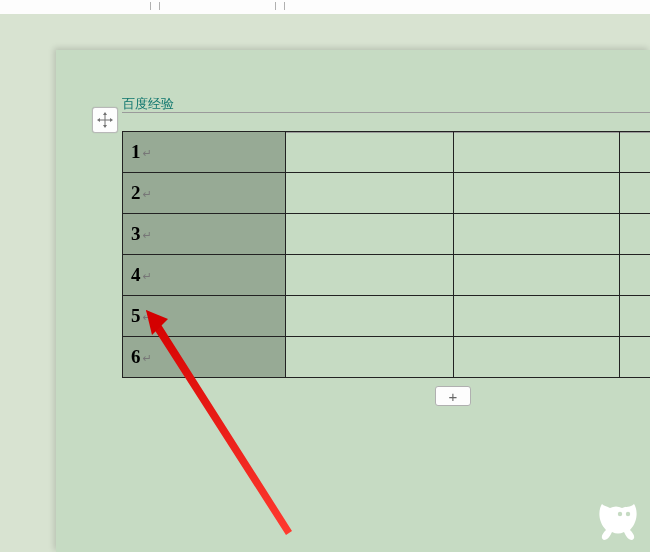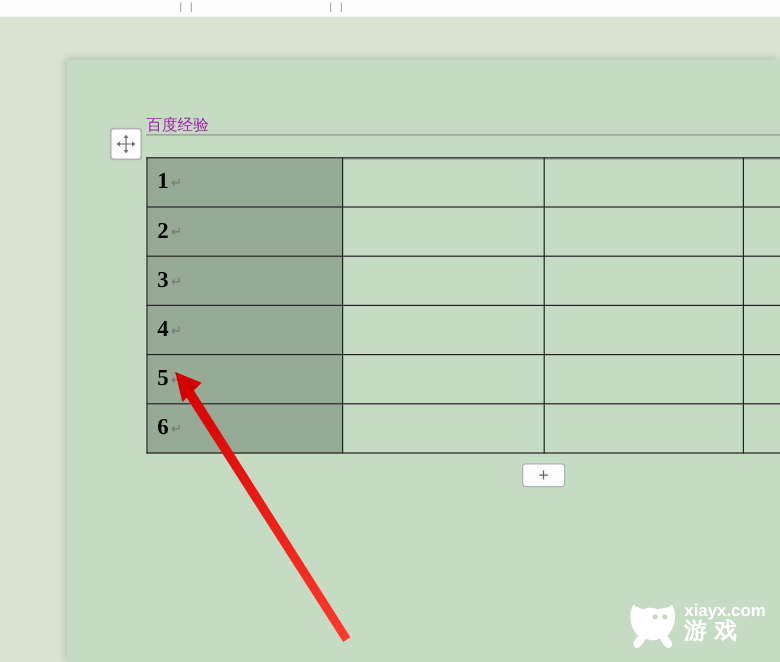--- a/index.html
+++ b/index.html
@@ -45,21 +45,21 @@
     height: 502px;
     background: #c6dbc3;
     box-shadow: -2px -2px 6px rgba(0,0,0,0.15);
   }
   .title-label {
     position: absolute;
     top: 95px;
     left: 122px;
     font-family: "Microsoft YaHei", Arial, sans-serif;
     font-size: 13px;
-    color: #a21caf;
+    color: #0f766e;
   }
   .title-underline {
     position: absolute;
     top: 112px;
     left: 122px;
     width: 528px;
     border-top: 1px solid #6a6a6a;
   }
   .title-box {
     position: absolute;
@@ -253,17 +253,13 @@
 </svg>
 
 <div class="watermark">
   <div class="watermark-logo">
     <svg width="46" height="46" viewBox="0 0 46 46">
       <path d="M10 8 C 6 14, 6 26, 14 34 C 10 38, 8 42, 12 44 C 16 44, 18 40, 20 36 C 24 38, 28 38, 32 36 C 34 40, 36 44, 40 44 C 44 42, 42 38, 38 34 C 46 26, 46 14, 42 8 C 38 12, 34 10, 30 12 C 26 10, 22 10, 18 12 C 14 10, 12 10, 10 8 Z" fill="#fff"></path>
       <circle cx="28" cy="18" r="2.2" fill="#c6dbc3"></circle>
       <circle cx="36" cy="18" r="2.2" fill="#c6dbc3"></circle>
     </svg>
   </div>
-  <div class="watermark-text">
-    <span class="watermark-url">xiayx.com</span>
-    <span class="watermark-cn">游戏</span>
-  </div>
 </div>
 
 </body></html>

